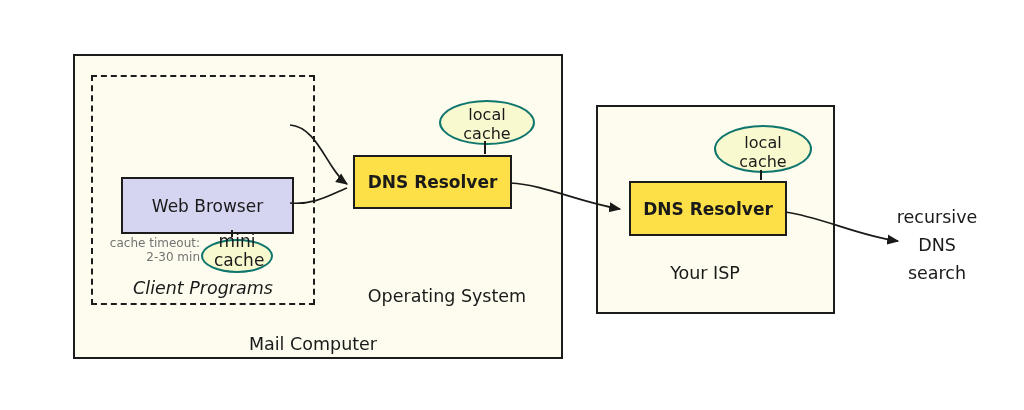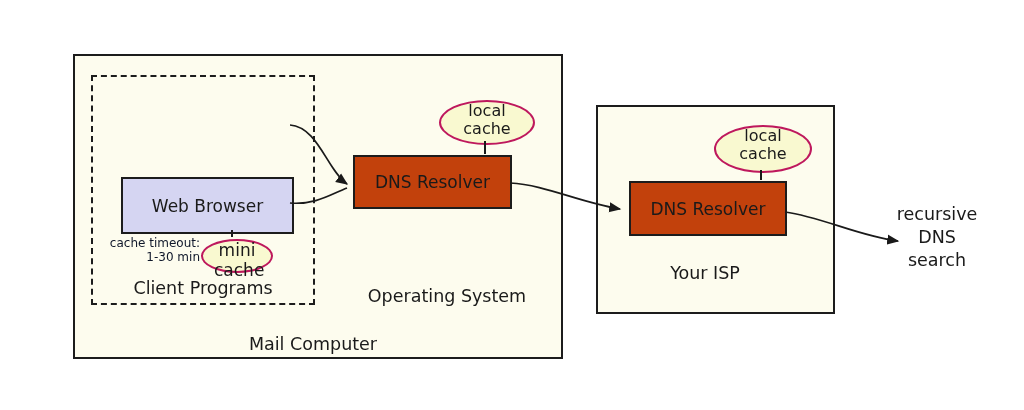--- a/index.html
+++ b/index.html
@@ -27,54 +27,54 @@
   
   .node {
     border: 2px solid #1c1c1c;
     display: flex;
     align-items: center;
     justify-content: center;
     font-size: 17px;
     text-align: center;
   }
   .program-node { background: #d5d5f2; }
-  .resolver-node { background: #c2410c; }
+  .resolver-node { background: #fde047; font-weight: bold; }
 
   
   .ellipse {
-    border: 2px solid #be185d;
+    border: 2px solid #0f766e;
     border-radius: 50%;
     background: #f9f9d0;
     display: flex;
-    align-items: flex-start;
+    align-items: flex-end;
     justify-content: center;
   }
   .ellipse .etext {
     display: block;
     text-align: center;
     line-height: 1.15;
   }
   .local-cache-text { font-size: 16px; width: 56px; }
   .mini-cache-text  { font-size: 17px; width: 46px; }
 
   
   .zone-label {
     font-size: 17.5px;
     text-align: center;
     white-space: nowrap;
   }
   .cache-note {
     font-size: 12px;
     line-height: 13.5px;
-    color: #0f172a;
+    color: #737373;
     text-align: right;
   }
   .recursive-label {
     font-size: 17.5px;
-    line-height: 23px;
+    line-height: 28px;
     text-align: center;
   }
 
   
   svg.wires {
     position: absolute;
     left: 0; top: 0;
     width: 1024px; height: 410px;
     pointer-events: none;
     z-index: 10;
@@ -89,28 +89,28 @@
 
     <div class="abs dashed-box" style="left:16px; top:19px; width:224px; height:230px;">
 
 
       <div class="abs node program-node" style="left:28px; top:100px; width:173px; height:57px;justify-content:center;">
         <span>Web Browser</span>
       </div>
 
       <div class="abs cache-note" style="left:5px; top:160px; width:102px;">
         <div>cache timeout:</div>
-        <div>1-30 min</div>
+        <div>2-30 min</div>
       </div>
 
       <div class="abs ellipse" style="left:108px; top:162px; width:72px; height:34px;">
         <span class="etext mini-cache-text">mini cache</span>
       </div>
 
-      <div class="abs zone-label" style="left:0; top:201px; width:220px;">Client Programs</div>
+      <div class="abs zone-label" style="left:0; top:201px; width:220px;font-style:italic;">Client Programs</div>
     </div>
 
     <div class="abs ellipse" style="left:364px; top:44px; width:96px; height:45px;">
       <span class="etext local-cache-text">local cache</span>
     </div>
 
     <div class="abs node resolver-node" style="left:278px; top:99px; width:159px; height:54px;">
       <span>DNS Resolver</span>
     </div>
 

